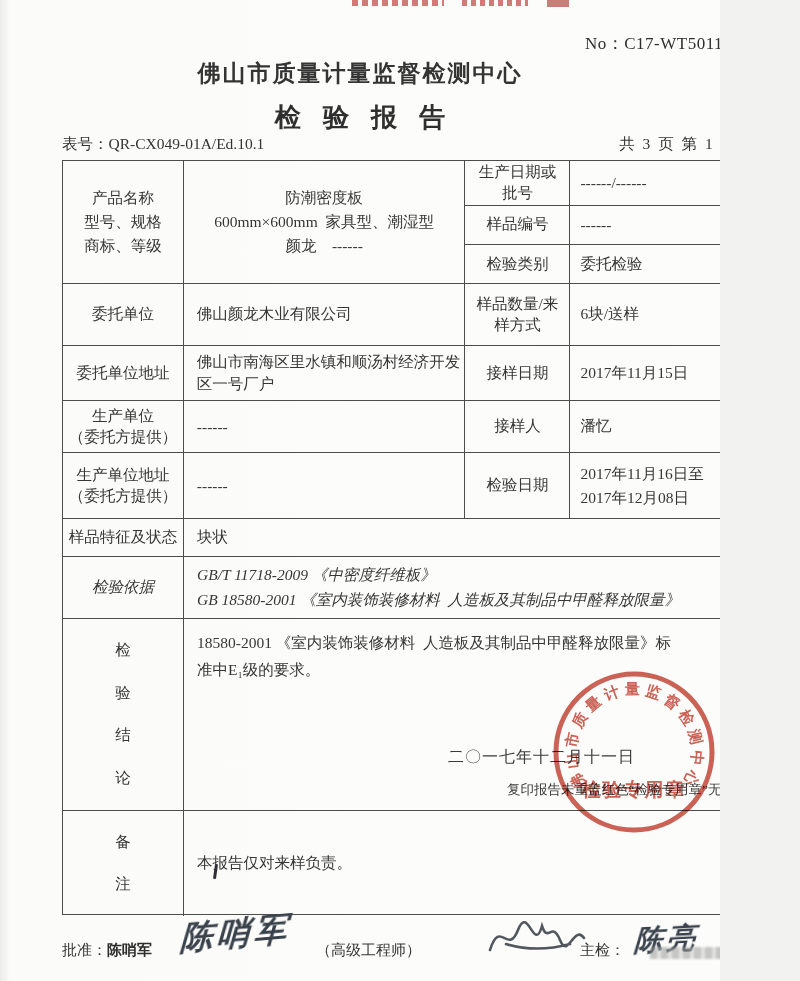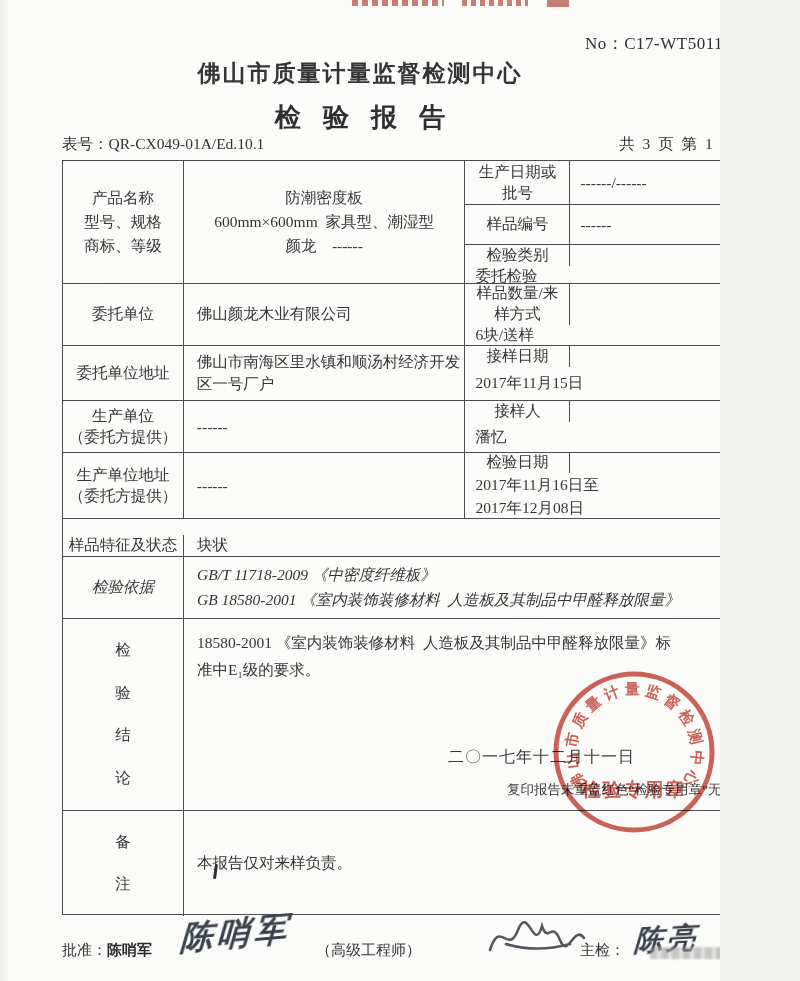--- a/index.html
+++ b/index.html
@@ -45,34 +45,34 @@
     font-size:15.5px; color:#363636; }
   .row { display:flex; border-bottom:1px solid #4d4d4d; flex:0 0 auto; }
   .row:last-child { border-bottom:none; }
   .cell { border-right:1px solid #4d4d4d; display:flex; flex-direction:column;
     justify-content:center; }
   .cell:last-child { border-right:none; }
   .c-label  { width:121px; text-align:center; }
   .c-mid    { width:282px; }
   .c-rgroup { width:274px; display:flex; flex-direction:column; padding:0; }
   .subrow { display:flex; flex:1 1 auto; border-bottom:1px solid #4d4d4d; }
-  .subrow:last-child { border-bottom:none;flex-direction:column; }
+  .subrow:last-child { border-bottom:none; }
   .sublabel { width:105px; border-right:1px solid #4d4d4d; display:flex; flex-direction:column;
     justify-content:center; text-align:center; }
   .subvalue { flex:1; display:flex; flex-direction:column; justify-content:center;
     padding-left:10px; }
   .c-wide { flex:1; justify-content:center; padding-left:13px; }
   .pad { padding-left:13px; }
   .center-lines { text-align:center; }
   .pre { white-space:pre; }
   .ln { line-height:1.55; }
   .vlabel { display:flex; flex-direction:column; justify-content:space-evenly;
     align-items:center; }
   .r1 { height:123px; } .r2 { height:62px; } .r3 { height:55px; } .r4 { height:52px; }
-  .r5 { height:66px; } .r6 { height:38px;align-items:flex-end; } .r7 { height:62px;font-style:italic; } .r8 { height:192px; }
+  .r5 { height:66px; } .r6 { height:38px; } .r7 { height:62px;font-style:italic; } .r8 { height:192px; }
   .r9 { height:105px; }
   .s1 { height:45px; } .s2 { height:40px; } .s3 { height:38px; }
   .conclusion-cell { position:relative; justify-content:flex-start; padding-top:10px; }
   .conclusion-date { position:absolute; right:104px; top:128px; font-size:16px;
     letter-spacing:1px; color:#3a3a3a; }
   .conclusion-note { position:absolute; right:4px; top:162px; font-size:13.5px; color:#3a3a3a; }
   .remark-cell { position:relative; justify-content:center; text-align:left; }
   
   .stamp { position:absolute; mix-blend-mode:multiply; pointer-events:none; }
   .stamp-main { left:542px; top:660px; width:184px; height:184px; opacity:.85; }

